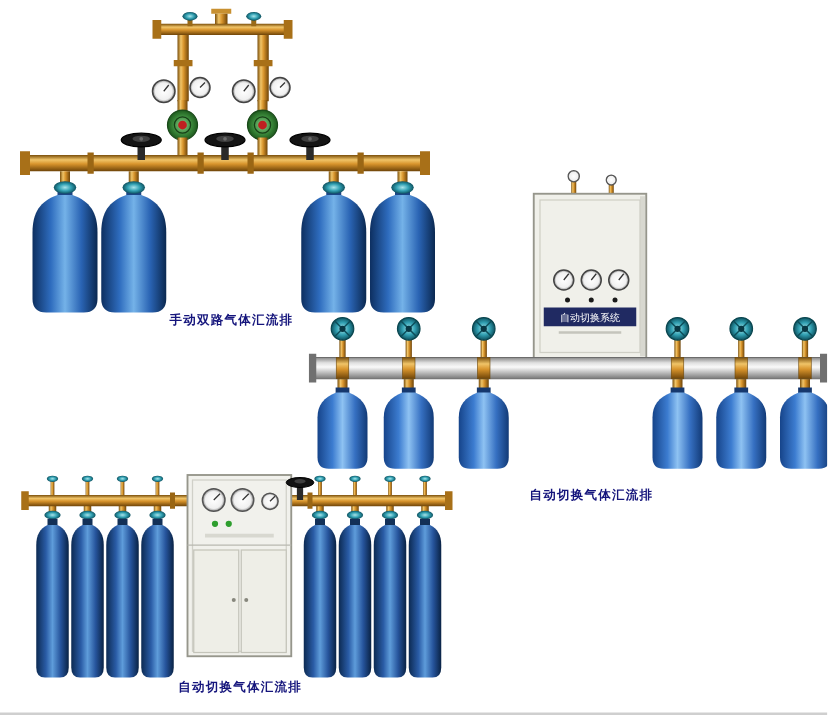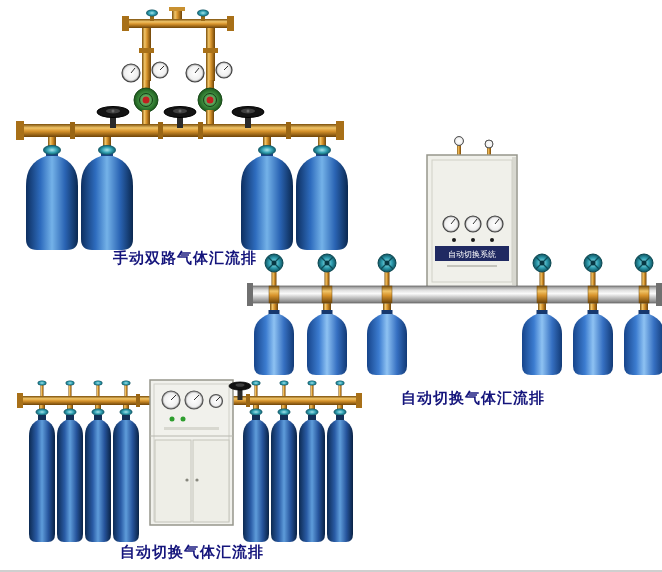--- a/index.html
+++ b/index.html
@@ -1,21 +1,21 @@
 <!DOCTYPE html>
 <html><head>
 <meta charset="utf-8">
 <style>
   * { margin:0; padding:0; box-sizing:border-box; }
   html,body { background:#ffffff; font-family:"DejaVu Sans","Liberation Sans",sans-serif; }
   .stage { position:relative; width:662px; height:572px; background:#ffffff; overflow:hidden; }
   .product { position:absolute;text-align:center; }
   .product svg { display:block; }
   .caption {
-    position:absolute; font-size:15px; font-weight:bold; color:#15157c;
+    position:absolute; font-size:10px; font-weight:bold; color:#15157c;
     text-align:center; letter-spacing:1px; white-space:nowrap;
     font-family:"DejaVu Sans","Liberation Sans",sans-serif;
   }
   .bottom-line { position:absolute; left:0; right:0; bottom:0; height:2px; background:#cfcfcf; }
 </style>
 </head>
 <body>
 
 <div class="stage">
 

